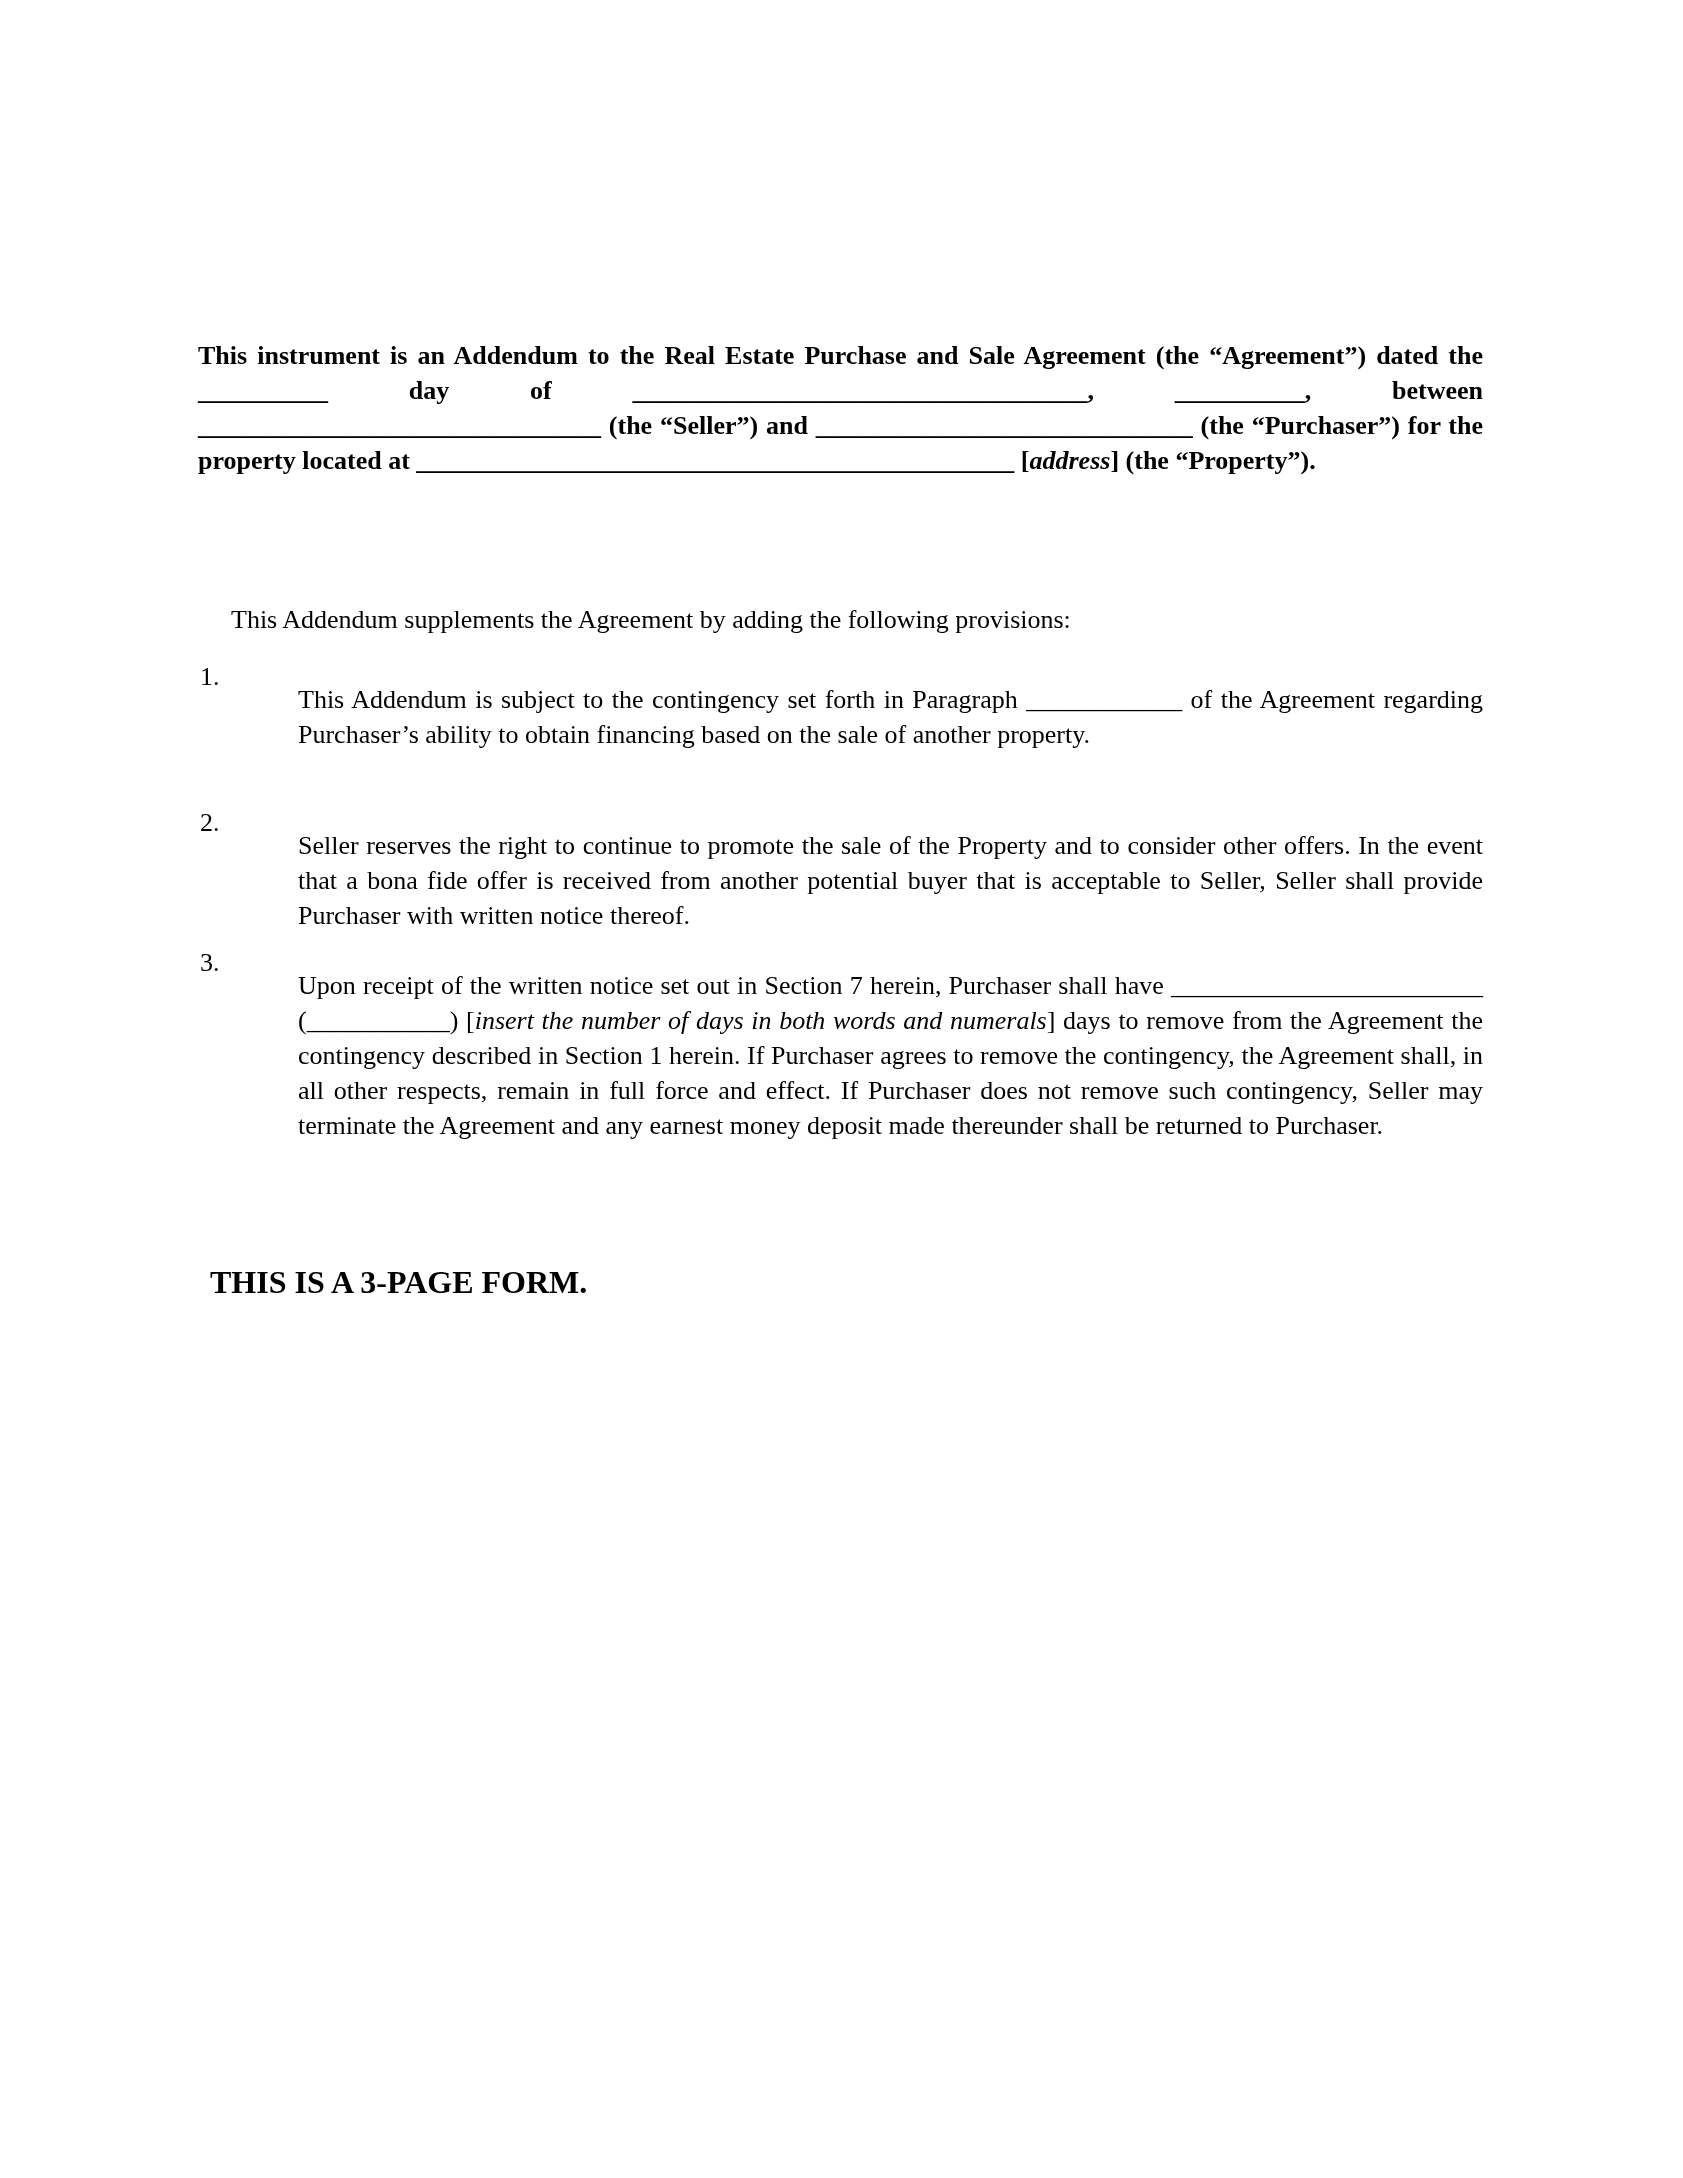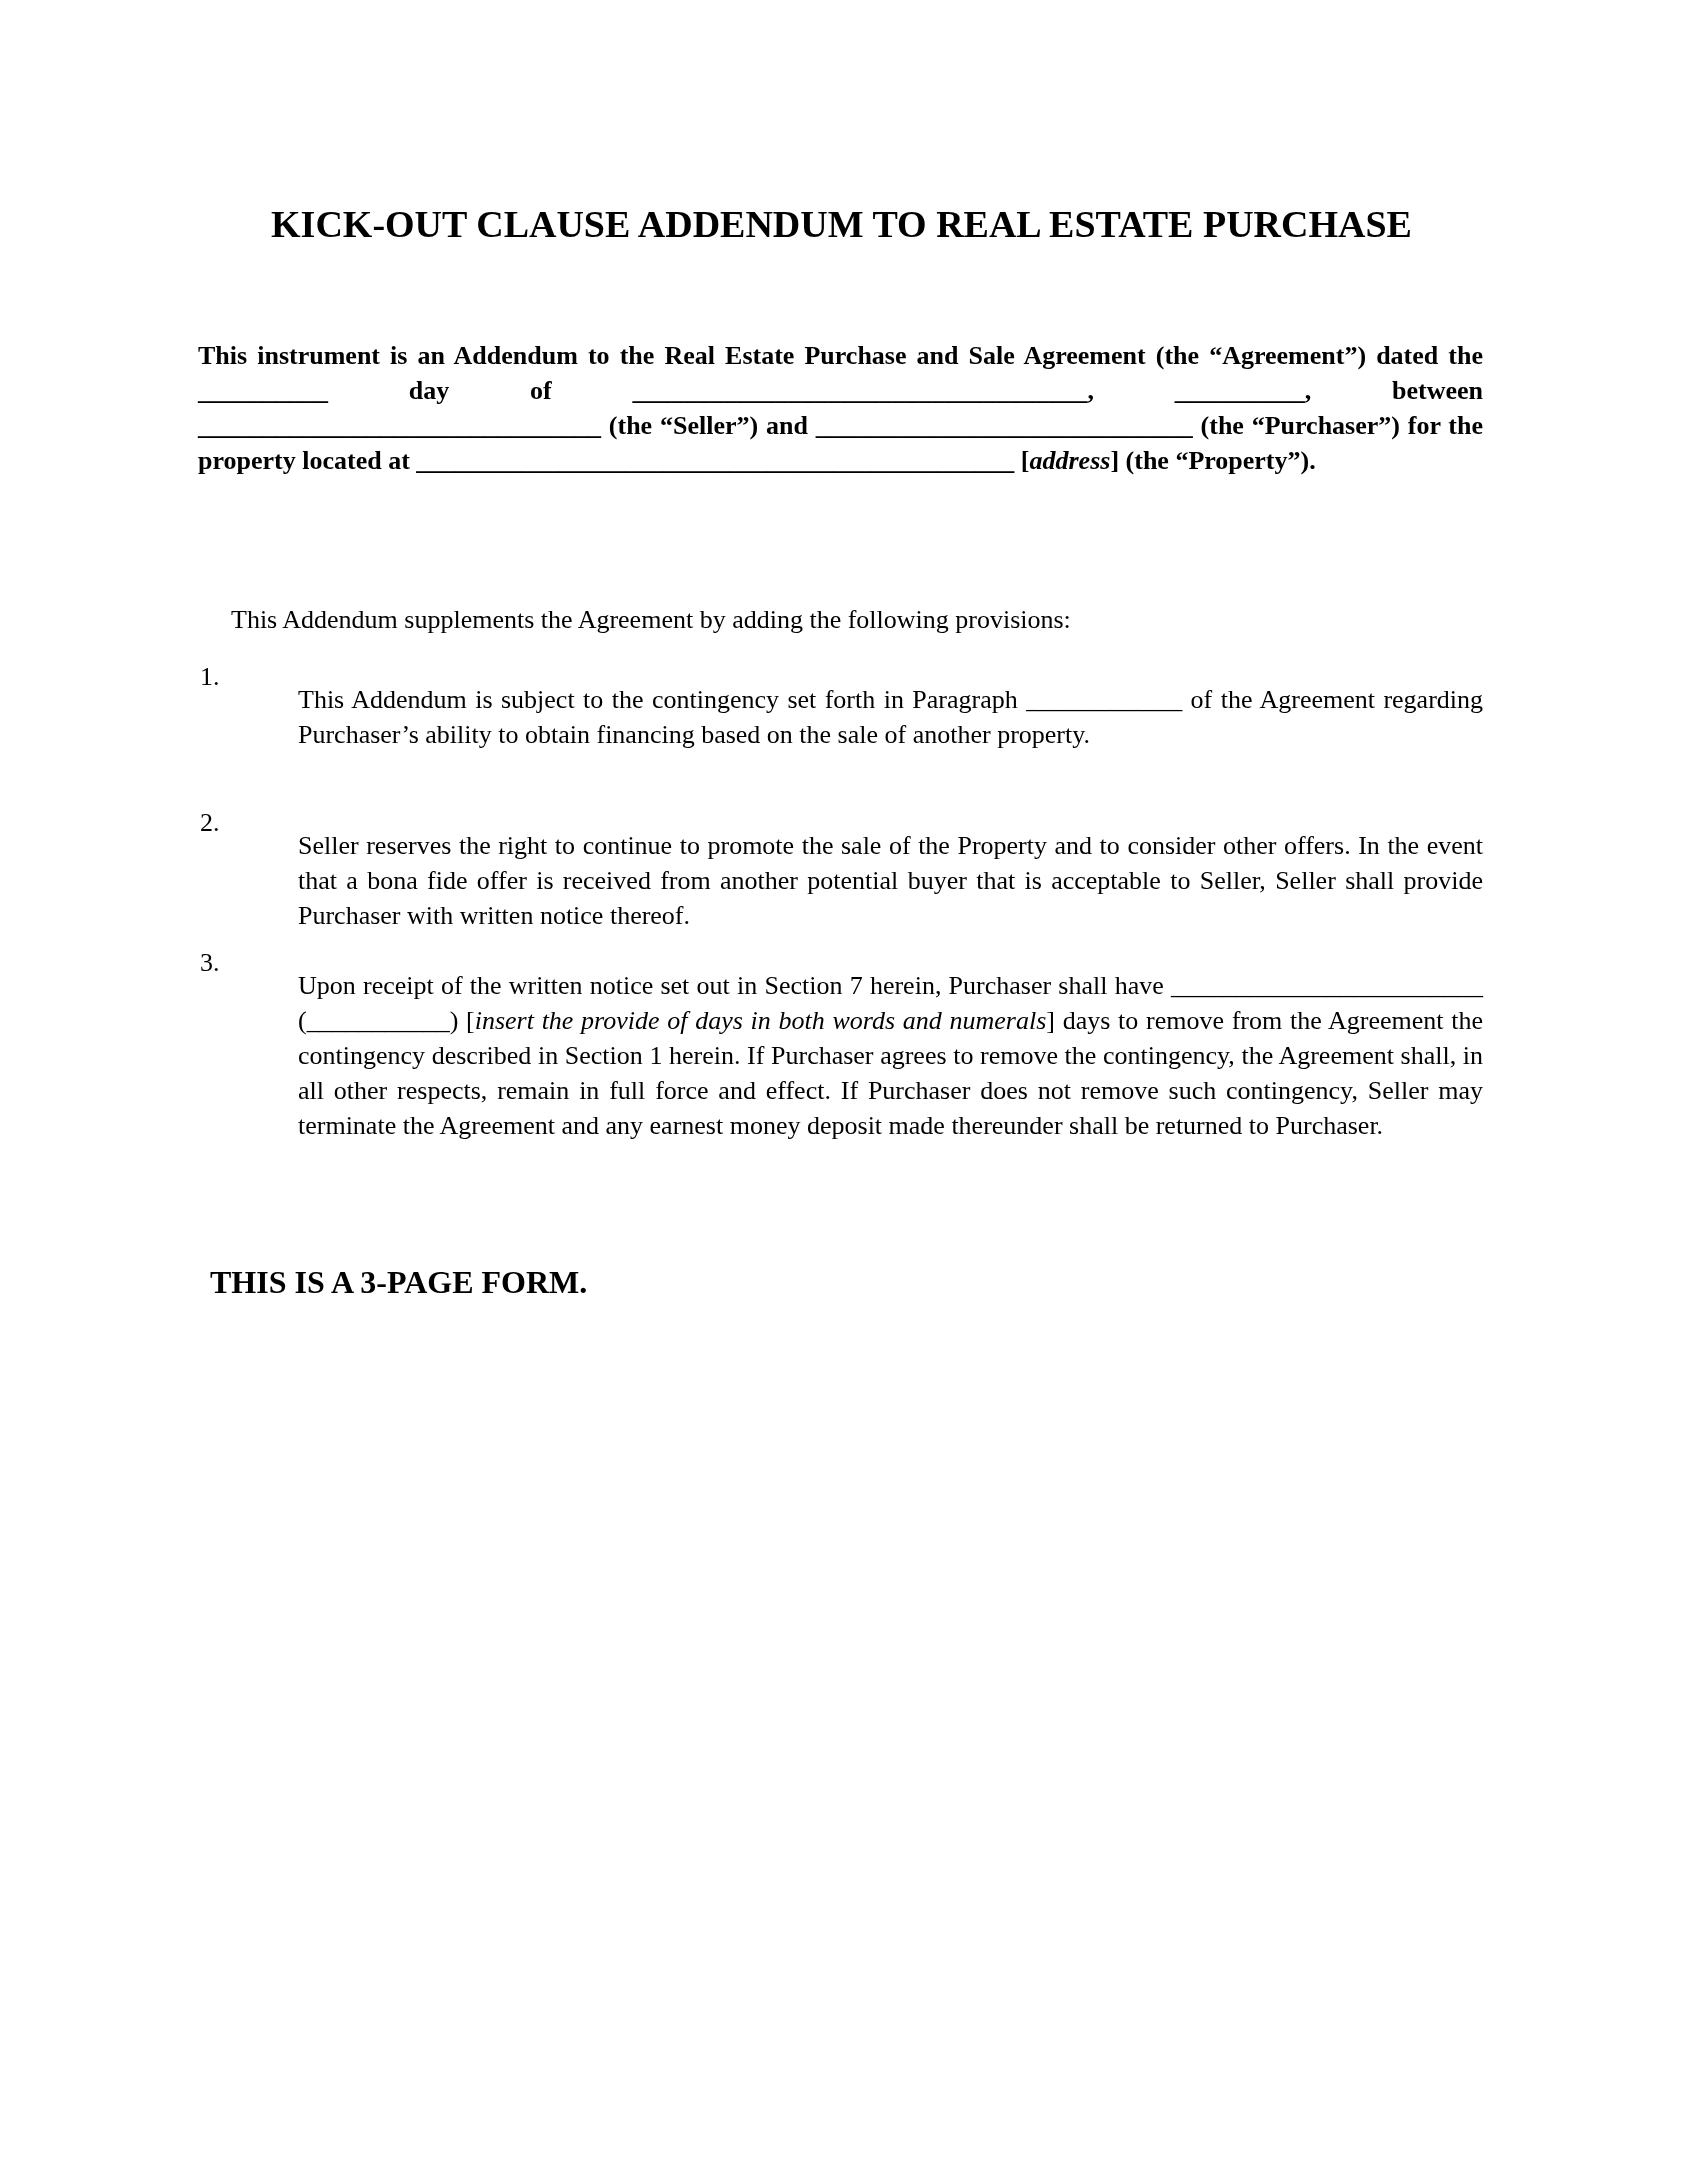--- a/index.html
+++ b/index.html
@@ -19,21 +19,21 @@
     .it { font-style: italic; }
     .blank { white-space: nowrap; }
     .footer { position: absolute; left: 198px; top: 1252px; font-size: 32px; font-weight: bold; margin: 12px; }
   </style>
 </head>
 <body>
 
 <div class="page">
 
   <h1 class="title">
-    <span>KICK-OUT CLAUSE ADDENDUM TO REAL ESTATE PURCHASE</span><br>
+    <br>
   </h1>
 
   <p class="body-text intro">
     <span>This instrument is an Addendum to the Real Estate Purchase and Sale Agreement (the “Agreement”) dated the</span>
     <span class="blank">__________</span>
     <span>day of</span>
     <span class="blank">___________________________________</span><span>,</span>
     <span class="blank">__________</span><span>, between</span>
     <span class="blank">_______________________________</span>
     <span>(the “Seller”) and</span>
@@ -59,21 +59,21 @@
     <span class="num">2.</span>
     <div class="txt">Seller reserves the right to continue to promote the sale of the Property and to consider other offers. In the event that a bona fide offer is received from another potential buyer that is acceptable to Seller, Seller shall provide Purchaser with written notice thereof.</div>
   </div>
 
   <div class="item item3">
     <span class="num">3.</span>
     <div class="txt">
       <span>Upon receipt of the written notice set out in Section 7 herein, Purchaser shall have</span>
       <span class="blank">________________________</span>
       <span class="blank">(___________)</span>
-      [<span class="it">insert the provide of days in both words and numerals</span>]
+      [<span class="it">insert the number of days in both words and numerals</span>]
       <span>days to remove from the Agreement the contingency described in Section 1 herein. If Purchaser agrees to remove the contingency, the Agreement shall, in all other respects, remain in full force and effect. If Purchaser does not remove such contingency, Seller may terminate the Agreement and any earnest money deposit made thereunder shall be returned to Purchaser.</span>
     </div>
   </div>
 
   <p class="footer">THIS IS A 3-PAGE FORM.</p>
 
 </div>
 
 
 </body></html>

